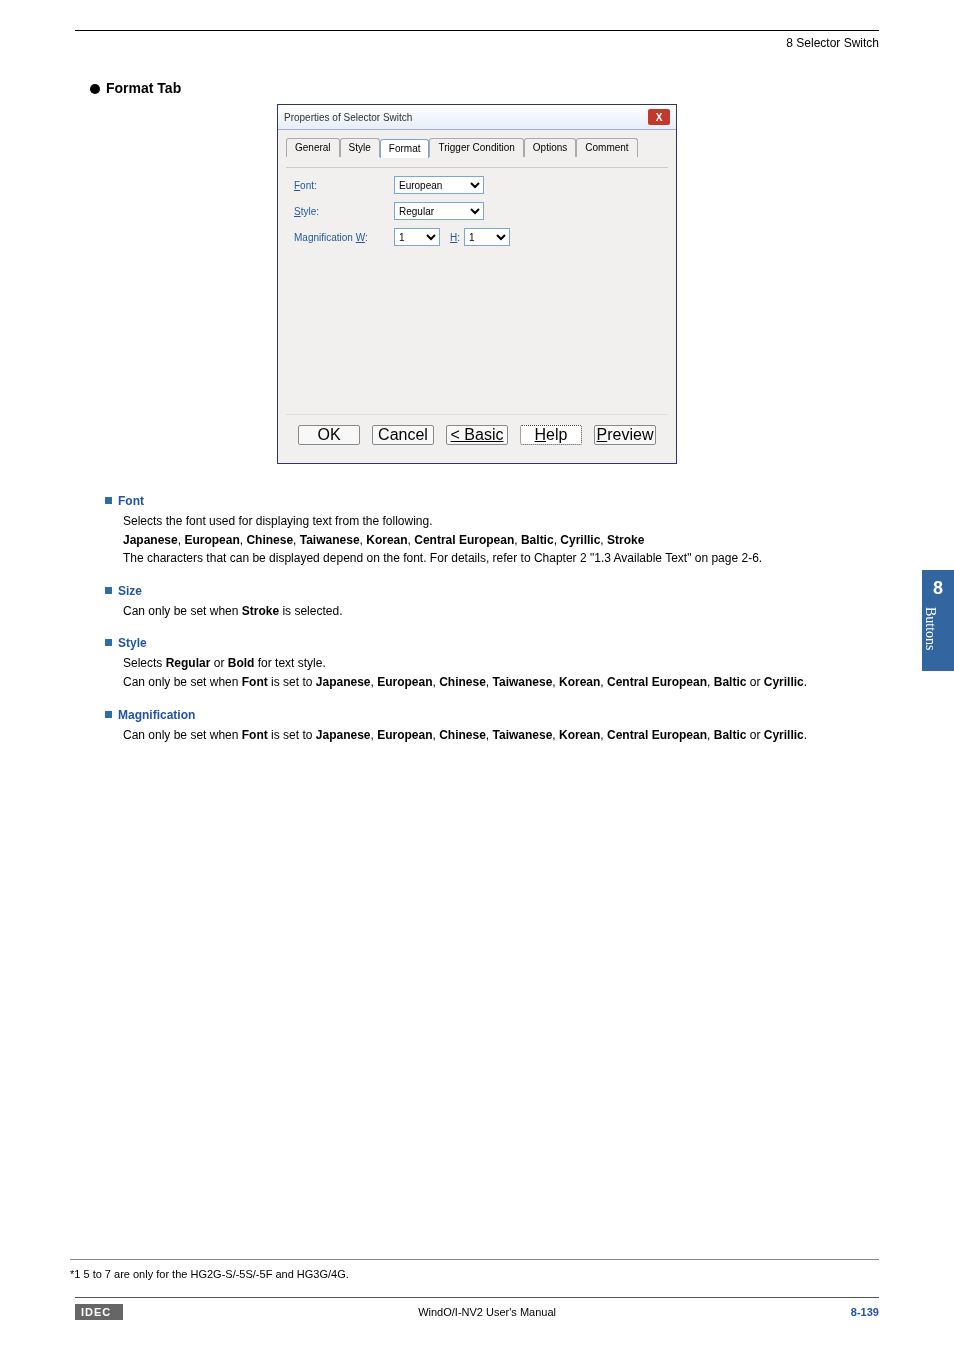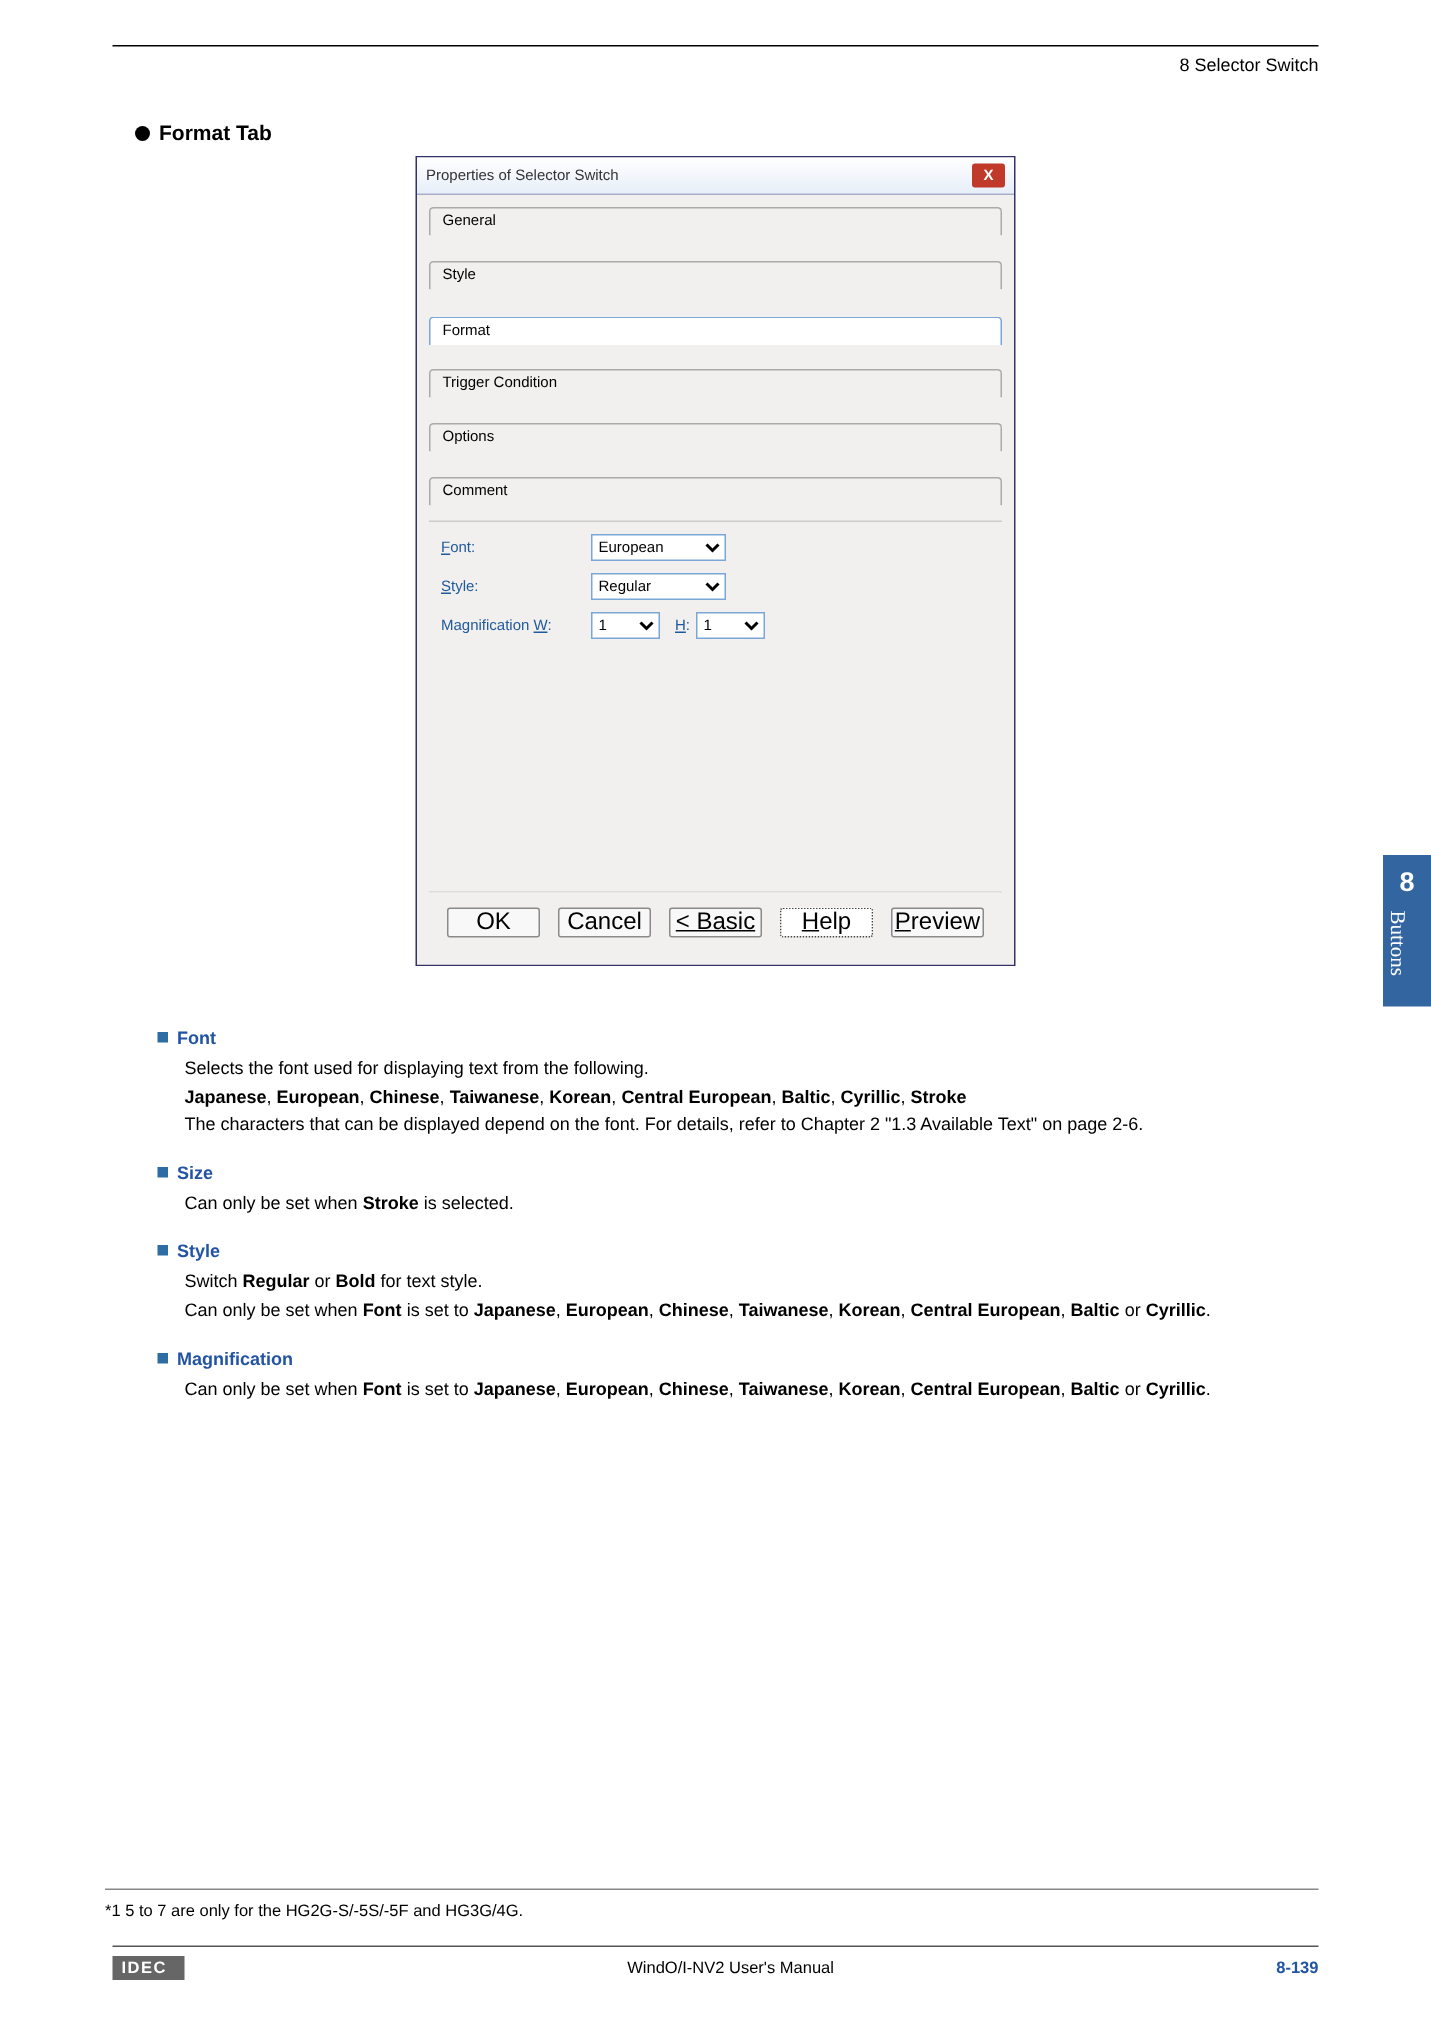--- a/index.html
+++ b/index.html
@@ -2,26 +2,26 @@
 <html><head>
   <meta charset="utf-8">
   <style>
     * { margin:0; padding:0; box-sizing:border-box; }
     body { font-family:Verdana,Geneva,sans-serif; font-size:12px; color:#000; background:#fff; width:954px; height:1350px; position:relative; }
     .page { padding:30px 75px 0 75px; }
     .hr-top { border-top:1px solid #000; margin-bottom:5px; }
     .hdr-right { text-align:right; font-size:12px; margin-bottom:30px; }
     .sect-title { font-size:14px; font-weight:bold; margin:0 0 8px 15px; }
     .sect-title .dot { display:inline-block; width:10px; height:10px; background:#000; border-radius:50%; vertical-align:middle; margin-right:6px; }
-    .dialog-wrap { display:flex; justify-content:center; margin-bottom:41px; }
+    .dialog-wrap { display:flex; justify-content:center; margin-bottom:30px; }
     .dialog { width:400px; border:1px solid #336; font-family:Tahoma,sans-serif; font-size:10px; }
     .titlebar { background:linear-gradient(#fff,#e6eef8); border-bottom:1px solid #aac; padding:4px 6px; display:flex; justify-content:space-between; align-items:center; color:#333; }
     .titlebar .close { background:#c0392b; color:#fff; width:22px; height:16px; border-radius:2px; display:inline-flex; align-items:center; justify-content:center; font-weight:bold; }
     .dlg-body { background:#f2f0ee; padding:8px; }
-    .tabs { display:flex; gap:17px; margin-bottom:10px;flex-direction:column; }
+    .tabs { display:flex; gap:0; margin-bottom:10px; }
     .tab { padding:3px 8px 4px; border:1px solid #aaa; border-bottom:none; background:#f2f0ee; border-radius:3px 3px 0 0; }
     .tab.active { background:#fff; border-color:#7aa7d8; position:relative; top:1px; }
     .tab-u { text-decoration:underline; }
     .form { background:#f2f0ee; padding:8px 8px 160px 8px; border-top:1px solid #ccc; }
     .row { display:flex; align-items:center; margin-bottom:8px; }
     .row .lbl { width:100px; color:#215a9c; }
     .row select { width:90px; height:18px; font-size:10px; border:1px solid #7aa7d8; background:#fff; }
     .row .hlabel { margin:0 4px 0 10px; color:#215a9c; }
     .row select.sm { width:46px; }
     .footer-btns { display:flex; justify-content:center; gap:12px; padding:10px 0 10px; background:#f2f0ee; border-top:1px solid #ddd; }
@@ -108,21 +108,21 @@
     <div class="def">
       <div class="def-head"><span class="sq"></span><span>Size</span></div>
       <div class="def-body">
         <div><span>Can only be set when </span><b>Stroke</b><span> is selected.</span></div>
       </div>
     </div>
 
     <div class="def">
       <div class="def-head"><span class="sq"></span><span>Style</span></div>
       <div class="def-body">
-        <div><span>Switch </span><b>Regular</b><span> or </span><b>Bold</b><span> for text style.</span></div>
+        <div><span>Selects </span><b>Regular</b><span> or </span><b>Bold</b><span> for text style.</span></div>
         <div><span>Can only be set when </span><b>Font</b><span> is set to </span><b>Japanese</b><span>, </span><b>European</b><span>, </span><b>Chinese</b><span>, </span><b>Taiwanese</b><span>, </span><b>Korean</b><span>, </span><b>Central European</b><span>, </span><b>Baltic</b><span> or </span><b>Cyrillic</b><span>.</span></div>
       </div>
     </div>
 
     <div class="def">
       <div class="def-head"><span class="sq"></span><span>Magnification</span></div>
       <div class="def-body">
         <div><span>Can only be set when </span><b>Font</b><span> is set to </span><b>Japanese</b><span>, </span><b>European</b><span>, </span><b>Chinese</b><span>, </span><b>Taiwanese</b><span>, </span><b>Korean</b><span>, </span><b>Central European</b><span>, </span><b>Baltic</b><span> or </span><b>Cyrillic</b><span>.</span></div>
       </div>
     </div>

